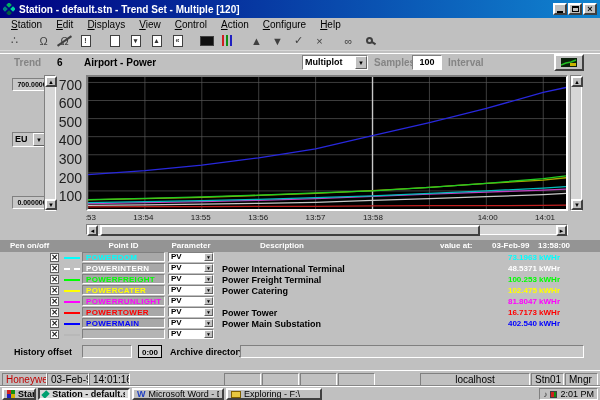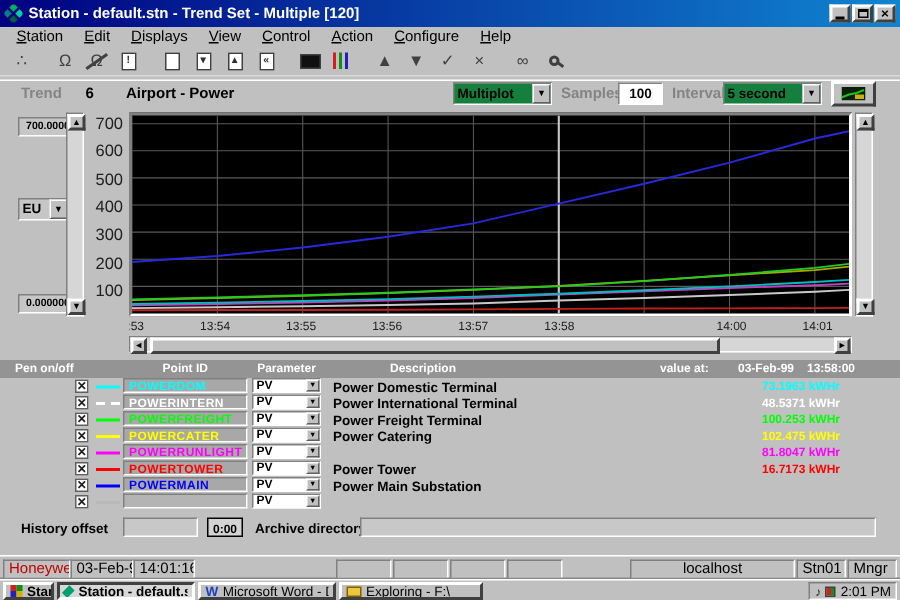--- a/index.html
+++ b/index.html
@@ -38,32 +38,32 @@
   .barsico{width:11px;height:11px;display:inline-block;
     background:linear-gradient(90deg,#d02020 0 2px,transparent 2px 4px,#109010 4px 6px,transparent 6px 8px,#2020c0 8px 10px,transparent 10px);}
   .strike::after{content:"";position:absolute;left:2px;right:2px;top:7px;border-top:2px solid #404040;transform:rotate(-35deg);}
   .mag{width:7px;height:7px;border:2px solid #404040;border-radius:50%;display:inline-block;position:relative;}
   .mag::after{content:"";position:absolute;width:5px;height:2px;background:#404040;right:-5px;bottom:-2px;transform:rotate(35deg);}
 
   
   #trendbar{left:0;top:53px;width:600px;height:17px;border-top:1px solid #ffffff;}
   .gray-lbl{color:#848484;font-size:10px;font-weight:bold;white-space:nowrap;}
   .blk-lbl{color:#000;font-size:10px;font-weight:bold;white-space:nowrap;}
-  .combo{display:flex;align-items:stretch;background:#15803d;height:15px;}
+  .combo{display:flex;align-items:stretch;background:#ffffff;height:15px;}
   .combo .cv{flex:1;font-size:9px;font-weight:bold;padding:1px 2px;white-space:nowrap;overflow:hidden;}
   .drop{width:12px;display:flex;align-items:center;justify-content:center;font-size:6px;color:#000;}
   .field{background:#fff;font-size:9px;font-weight:bold;text-align:center;padding-top:1px;}
 
   
   #chartregion{left:0;top:70px;width:600px;height:166px;}
   .axisbox{background:#c6c6c6;font-size:7px;font-weight:bold;text-align:center;padding-top:2px;overflow:hidden;white-space:nowrap;}
   #plot{left:86px;top:5px;width:482px;height:136px;background:#000;}
   #plot svg{display:block;width:100%;height:100%;}
   #ylabels{left:60px;top:5px;width:24px;height:136px;}
-  #ylabels span{position:absolute;right:2px;font-size:11px;color:#202020;}
+  #ylabels span{position:absolute;right:2px;font-size:14px;color:#202020;}
   #xlabels{left:86px;top:143px;width:482px;height:10px;overflow:hidden;}
   #xlabels span{position:absolute;top:0;font-size:8px;color:#202020;transform:translateX(-50%);white-space:nowrap;}
   .vscroll{width:12px;height:136px;top:5px;background:#d6d6d6;}
   .sbtn{position:absolute;left:0;width:12px;height:11px;font-size:6px;display:flex;align-items:center;justify-content:center;color:#000;}
   #hscroll{left:86px;top:154px;width:482px;height:11px;background:#d6d6d6;position:absolute;}
   .hbtn{position:absolute;top:0;width:11px;height:11px;font-size:6px;display:flex;align-items:center;justify-content:center;color:#000;}
   #hthumb{position:absolute;left:13px;top:0;width:380px;height:11px;}
 
   
   #tablehdr{left:0;top:240px;width:600px;height:12px;background:#949494;color:#fff;font-size:8px;font-weight:bold;}
@@ -184,24 +184,20 @@
   <span class="abs blk-lbl" style="left:57px;top:3px;">6</span>
   <span class="abs blk-lbl" style="left:84px;top:3px;">Airport - Power</span>
   <span class="abs gray-lbl" style="left:252px;top:3px;margin-top:40px;">Trend Set</span>
   <span class="abs combo sunken" style="left:302px;top:1px;width:66px;">
     <span class="cv">Multiplot</span>
     <span class="drop raised">▼</span>
   </span>
   <span class="abs gray-lbl" style="left:374px;top:3px;">Samples</span>
   <span class="abs field sunken" style="left:412px;top:1px;width:30px;height:15px;">100</span>
   <span class="abs gray-lbl" style="left:448px;top:3px;">Interval</span>
-  <span class="abs combo sunken" style="left:482px;top:1px;width:66px;">
-    <span class="cv">5 second</span>
-    <span class="drop raised">▼</span>
-  </span>
   <span class="abs btn3d" style="left:554px;top:0;width:30px;height:17px;display:flex;align-items:center;justify-content:center;">
     <svg width="16" height="9" viewBox="0 0 16 9">
       <rect x="0" y="0" width="16" height="9" fill="#0a200a"></rect>
       <polyline points="0,7 5,5 10,4 15,2" stroke="#20c020" stroke-width="1.5" fill="none"></polyline>
       <rect x="9" y="5" width="6" height="3" fill="#c8b400"></rect>
     </svg>
   </span>
 </div>
 
 <div id="chartregion" class="abs">
@@ -291,21 +287,20 @@
 </div>
 <div id="tablerows" class="abs">
     <div class="prow" style="top: 0px;">
       <span class="chk">✕</span>
       <span class="swatch" style="border-top: 2px solid rgb(0, 255, 255);"></span>
       <span class="idfield sunken" style="color: rgb(0, 255, 255);">POWERDOM</span>
       <span class="pvcombo sunken">
         <span class="cv">PV</span>
         <span class="drop raised">▼</span>
       </span>
-      <span class="desc">Power Domestic Terminal</span>
       <span class="pval" style="color: rgb(0, 255, 255);">73.1963 kWHr</span>
     </div>
     <div class="prow" style="top: 11px;">
       <span class="chk">✕</span>
       <span class="swatch" style="border-top: 2px dashed rgb(255, 255, 255);"></span>
       <span class="idfield sunken" style="color: rgb(255, 255, 255);">POWERINTERN</span>
       <span class="pvcombo sunken">
         <span class="cv">PV</span>
         <span class="drop raised">▼</span>
       </span>
@@ -357,20 +352,21 @@
     </div>
     <div class="prow" style="top: 66px;">
       <span class="chk">✕</span>
       <span class="swatch" style="border-top: 2px solid rgb(0, 0, 255);"></span>
       <span class="idfield sunken" style="color: rgb(0, 0, 255);">POWERMAIN</span>
       <span class="pvcombo sunken">
         <span class="cv">PV</span>
         <span class="drop raised">▼</span>
       </span>
       <span class="desc">Power Main Substation</span>
+      <span class="pval" style="color: rgb(0, 0, 255);">402.540 kWHr</span>
     </div>
     <div class="prow" style="top: 77px;">
       <span class="chk">✕</span>
       <span class="swatch" style="border-top: 2px solid rgb(184, 184, 184);"></span>
       <span class="idfield sunken" style="color: rgb(184, 184, 184); background: rgb(180, 180, 180);"></span>
       <span class="pvcombo sunken">
         <span class="cv">PV</span>
         <span class="drop raised">▼</span>
       </span>
       <span class="desc"></span>

